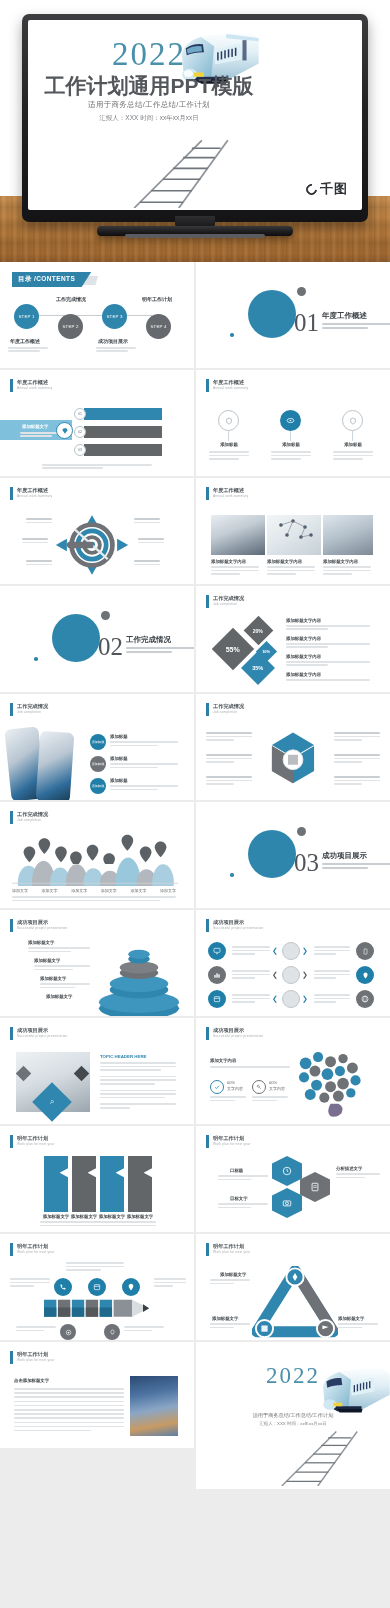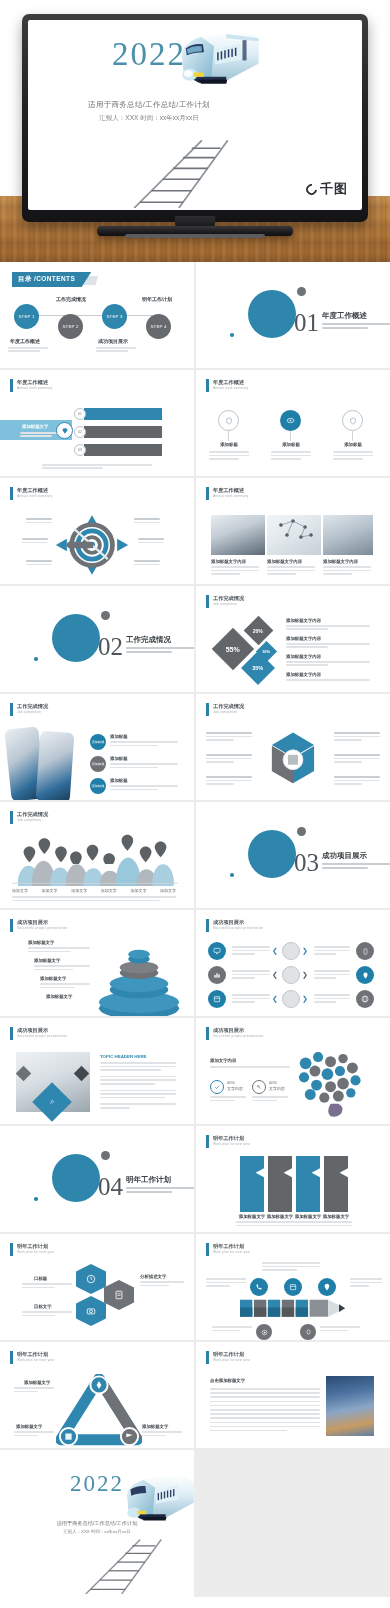--- a/index.html
+++ b/index.html
@@ -304,20 +304,21 @@
           <line x1="18" y1="92" x2="78" y2="92"></line>
           <line x1="34" y1="76" x2="90" y2="76"></line>
           <line x1="50" y1="60" x2="102" y2="60"></line>
           <line x1="64" y1="45" x2="112" y2="45"></line>
           <line x1="78" y1="30" x2="122" y2="30"></line>
           <line x1="90" y1="17" x2="130" y2="17"></line>
         </g>
       </svg>
 
       <div class="s1-year">2022</div>
+      <div class="s1-title">工作计划通用PPT模版</div>
       <div class="s1-sub">适用于商务总结/工作总结/工作计划</div>
       <div class="s1-meta">汇报人：XXX 时间：xx年xx月xx日</div>
 
       <div class="s1-logo">
         <span class="ring"></span>
         <span class="lt">千图</span>
       </div>
     </div>
   </div>
   <div class="tv-stand"></div>
@@ -950,31 +951,20 @@
         <circle cx="84" cy="44" r="6.5" fill="#2f86ae"></circle>
         <circle cx="26" cy="62" r="7" fill="#2f86ae"></circle>
           <circle cx="44" cy="66" r="6.5" fill="#6e7276"></circle>
         <circle cx="62" cy="64" r="7" fill="#6e7276"></circle>
           <circle cx="78" cy="60" r="6" fill="#2f86ae"></circle>
       </g>
       <path d="M52 74 Q46 84 52 90 Q60 92 66 86 Q70 78 62 74 Z" fill="#7b6f90"></path>
     </svg>
   </div>
 
-  <div class="slide">
-    <div class="sec-dot-s"></div>
-    <div class="sec-circle"></div>
-    <div class="sec-dot-g"></div>
-    <div class="sec-num">04</div>
-    <div class="sec-cn">明年工作计划</div>
-    <div class="sec-lines">
-        <div class="ln"></div>
-        <div class="ln" style="width:62%"></div>
-      </div>
-  </div>
 
   <div class="slide">
     <div class="sl-head">
       <div class="sl-bar"></div>
       <div>
         <div class="sl-h-cn">明年工作计划</div>
         <div class="sl-h-en">Work plan for next year</div>
       </div>
     </div>
     <div class="mini blk-b" style="left:44px; top:30px; width:24px; height:56px; clip-path:polygon(0 0,100% 0,100% 22%,65% 30%,100% 38%,100% 100%,0 100%);"></div>

